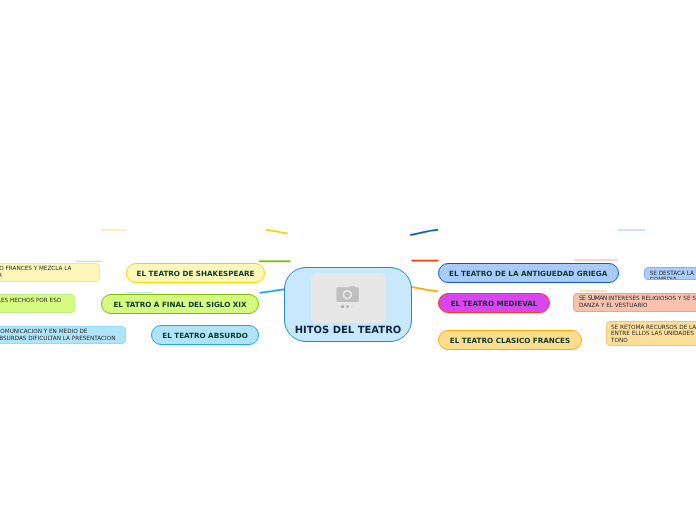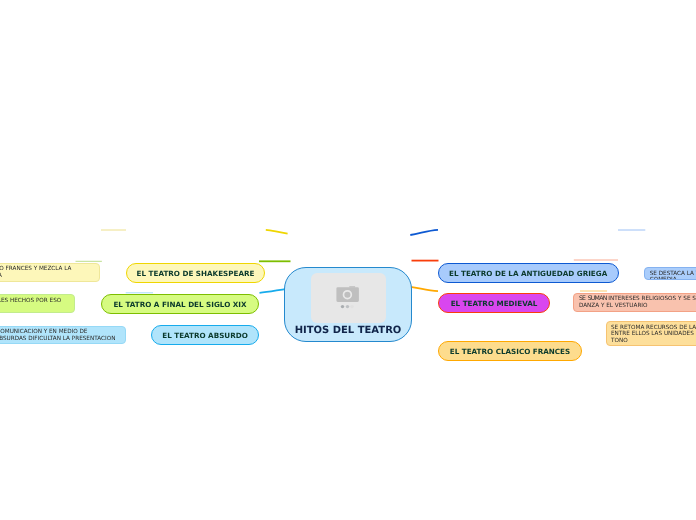--- a/index.html
+++ b/index.html
@@ -61,21 +61,21 @@
   </div>
 
   <div class="node branch" style="left:437.5px;top:220px;width:181.3px;height:20px;background:#A8CBFC;border-color:#0D59D2;align-items:center;">
     <span>EL TEATRO DE LA ANTIGUEDAD GRIEGA</span>
     </div>
 
   <div class="node branch" style="left:438px;top:250px;width:112px;height:20px;background:#d946ef;border-color:#F93E0B;">
     <span>EL TEATRO MEDIEVAL</span>
     </div>
 
-  <div class="node branch" style="left:438px;top:298px;width:144px;height:20px;background:#FDDC8D;border-color:#FFA800;">
+  <div class="node branch" style="left:438px;top:287px;width:144px;height:20px;background:#FDDC8D;border-color:#FFA800;">
     <span>EL TEATRO CLASICO FRANCES</span>
     </div>
 
   <div class="node branch" style="left:126px;top:220px;width:139px;height:20px;background:#FDF7BA;border-color:#EFD600;">
     <span>EL TEATRO DE SHAKESPEARE</span>
     </div>
 
   <div class="node branch" style="left:101px;top:251px;width:158px;height:20px;background:#D6FB81;border-color:#7DBE00;">
     <span>EL TATRO A FINAL DEL SIGLO XIX</span>
     </div>

